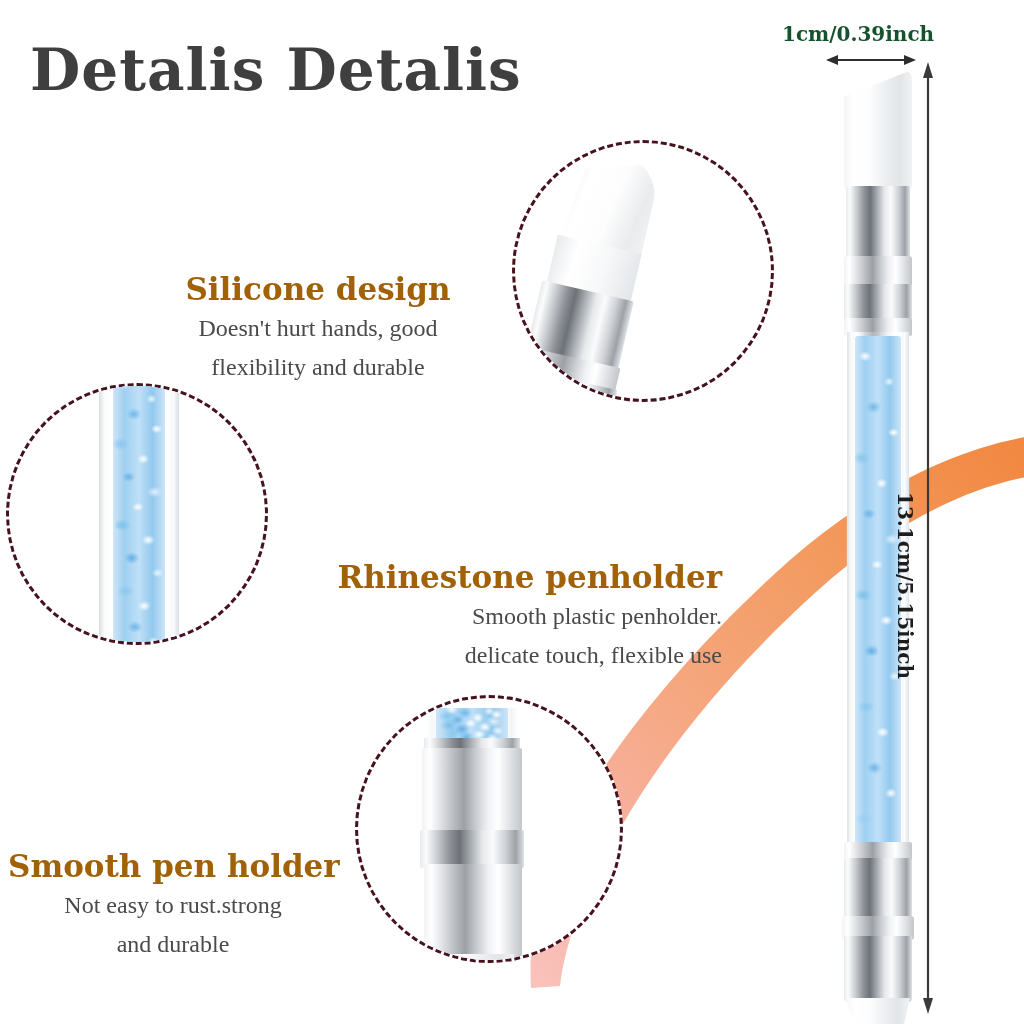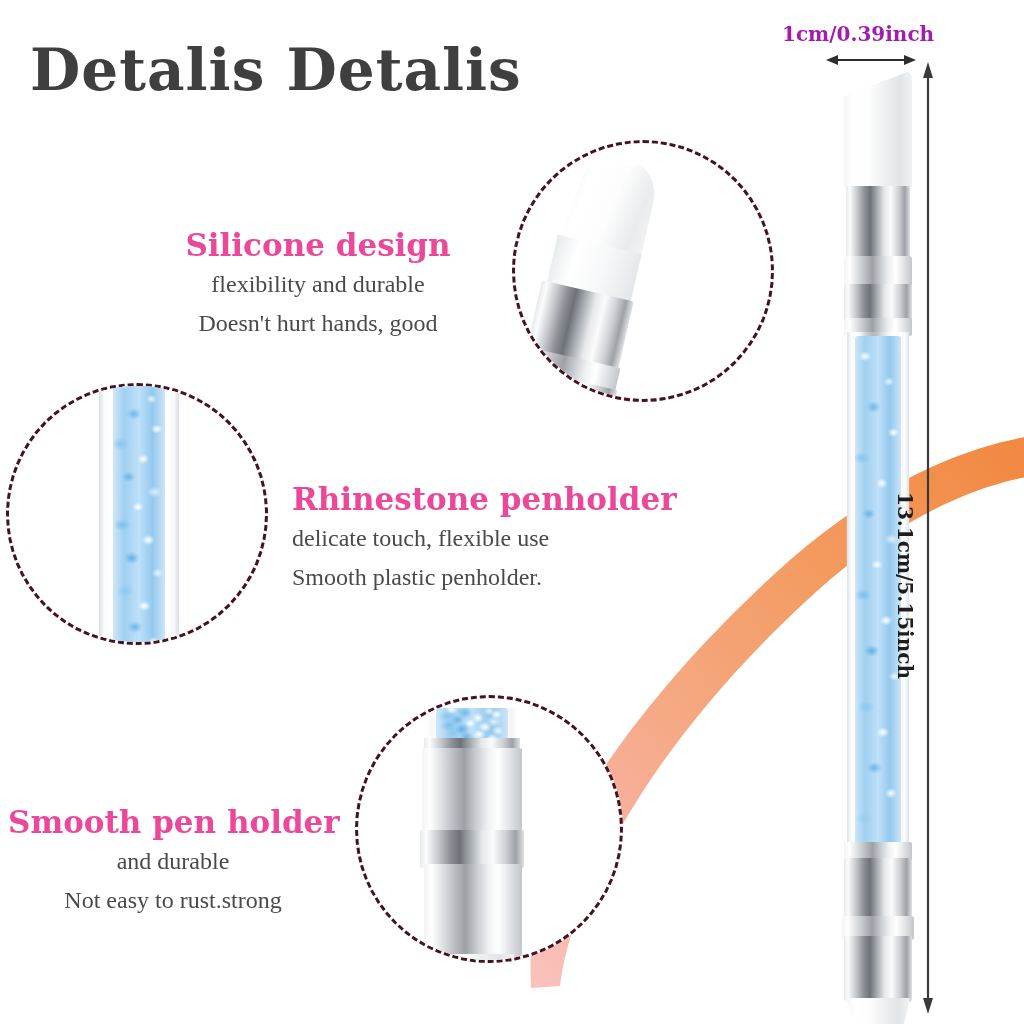--- a/index.html
+++ b/index.html
@@ -21,36 +21,37 @@
     letter-spacing:1px;
     color:#3f3f3f;
     white-space:nowrap;
   }
 
   
   .feature{position:absolute;}
   .f-head{
     font-family:"DejaVu Serif", serif;
     font-weight:700;
-    color:#ec4899;
+    color:#a16207;
     white-space:nowrap;
     line-height:1.1;
+    margin-top:44px;
   }
   .f-desc{
     font-family:"Liberation Serif", serif;
     color:#4a4a4a;
     line-height:1.32;
     white-space:nowrap;
   }
 
   #feat-silicone{left:150px;top:228px;text-align:center;width:336px;}
   #feat-silicone .f-head{font-size:31px;}
   #feat-silicone .f-desc{font-size:24px;margin-top:7px;}
 
-  #feat-rhine{left:292px;top:482px;text-align:left;width:430px;}
+  #feat-rhine{left:292px;top:516px;text-align:right;width:430px;}
   #feat-rhine .f-head{font-size:31px;}
   #feat-rhine .f-desc{font-size:24px;margin-top:7px;}
 
   #feat-metal{left:8px;top:805px;text-align:center;width:330px;}
   #feat-metal .f-head{font-size:31px;}
   #feat-metal .f-desc{font-size:24px;margin-top:7px;}
 
   
   .detail-circle{
     position:absolute;
@@ -142,21 +143,21 @@
   #pen-ferrule-bot2{left:26px;top:866px;width:68px;height:66px;border-radius:0 0 4px 4px;}
   #pen-tip-bot{
     left:28px;top:928px;width:64px;height:105px;
     clip-path:polygon(0% 0%, 100% 0%, 62% 100%, 50% 100%);
   }
 
   
   #dim-width-label{
     position:absolute;left:782px;top:22px;
     font-family:"DejaVu Serif", serif;font-weight:700;
-    font-size:20px;color:#a21caf;white-space:nowrap;
+    font-size:20px;color:#14532d;white-space:nowrap;
   }
   #dim-width-arrow{position:absolute;left:826px;top:50px;width:90px;height:20px;}
   #dim-height-arrow{position:absolute;left:918px;top:62px;width:20px;height:952px;}
   #dim-height-label{
     position:absolute;left:917px;top:492px;
     font-family:"DejaVu Serif", serif;font-weight:700;
     font-size:20px;color:#1d1d1d;white-space:nowrap;
     transform:rotate(90deg);transform-origin:left top;
   }
 
@@ -186,59 +187,59 @@
              C 972 486, 896 520, 816 592
              C 736 664, 668 746, 624 822
              C 586 886, 566 938, 560 986
              Z" fill="url(#arcGrad)"></path>
   </svg>
 
   <div id="title">Detalis Detalis</div>
 
   <div class="feature" id="feat-silicone">
     <div class="f-head">Silicone design</div>
+    <div class="f-desc">Doesn't hurt hands, good</div>
     <div class="f-desc">flexibility and durable</div>
-    <div class="f-desc">Doesn't hurt hands, good</div>
   </div>
 
   <div class="detail-circle" id="circle-silicone">
     <div class="circle-inner">
 
       <div style="position:absolute;left:46px;top:6px;width:140px;height:280px;transform:rotate(13deg);transform-origin:50% 0%;">
         <div class="silicone" style="position:absolute;left:18px;top:8px;width:86px;height:128px;border-radius:40px 40px 4px 4px;
              background:linear-gradient(100deg,#eceef0 0%,#ffffff 22%,#fdfdfd 52%,#e9ebed 78%,#f3f4f5 100%);
              clip-path:polygon(14% 16%, 100% 0%, 100% 100%, 0% 100%);"></div>
         <div class="silicone" style="position:absolute;left:18px;top:100px;width:86px;height:52px;
              background:linear-gradient(95deg,#e7eaec 0%,#ffffff 26%,#f7f8f9 60%,#e3e6e9 100%);"></div>
         <div class="chrome" style="position:absolute;left:13px;top:148px;width:94px;height:72px;border-radius:2px;"></div>
         <div class="chrome-soft" style="position:absolute;left:11px;top:216px;width:98px;height:26px;border-radius:2px;"></div>
         <div class="chrome" style="position:absolute;left:9px;top:238px;width:102px;height:40px;border-radius:2px;"></div>
       </div>
     </div>
   </div>
 
   <div class="feature" id="feat-rhine">
     <div class="f-head">Rhinestone penholder</div>
+    <div class="f-desc">Smooth plastic penholder.</div>
     <div class="f-desc">delicate touch, flexible use</div>
-    <div class="f-desc">Smooth plastic penholder.</div>
   </div>
 
   <div class="detail-circle" id="circle-rhine">
     <div class="circle-inner">
       <div class="glass-tube" style="position:absolute;left:88px;top:-14px;width:84px;height:300px;"></div>
       <div style="position:absolute;left:90px;top:-14px;width:6px;height:300px;background:linear-gradient(90deg,#d9dee2,#ffffff);"></div>
       <div style="position:absolute;left:164px;top:-14px;width:6px;height:300px;background:linear-gradient(90deg,#ffffff,#d9dee2);"></div>
       <div class="crystal" style="position:absolute;left:104px;top:-14px;width:52px;height:300px;"></div>
     </div>
   </div>
 
   <div class="feature" id="feat-metal">
     <div class="f-head">Smooth pen holder</div>
+    <div class="f-desc">Not easy to rust.strong</div>
     <div class="f-desc">and durable</div>
-    <div class="f-desc">Not easy to rust.strong</div>
   </div>
 
   <div class="detail-circle" id="circle-metal">
     <div class="circle-inner">
       <div class="glass-tube" style="position:absolute;left:68px;top:10px;width:92px;height:36px;"></div>
       <div class="crystal" style="position:absolute;left:78px;top:10px;width:72px;height:34px;border-radius:2px;"></div>
       <div class="chrome" style="position:absolute;left:66px;top:40px;width:96px;height:14px;"></div>
       <div class="chrome-soft" style="position:absolute;left:64px;top:50px;width:100px;height:86px;border-radius:2px;"></div>
       <div class="chrome" style="position:absolute;left:62px;top:132px;width:104px;height:38px;border-radius:2px;"></div>
       <div class="chrome-soft" style="position:absolute;left:66px;top:166px;width:98px;height:96px;border-radius:2px;"></div>

